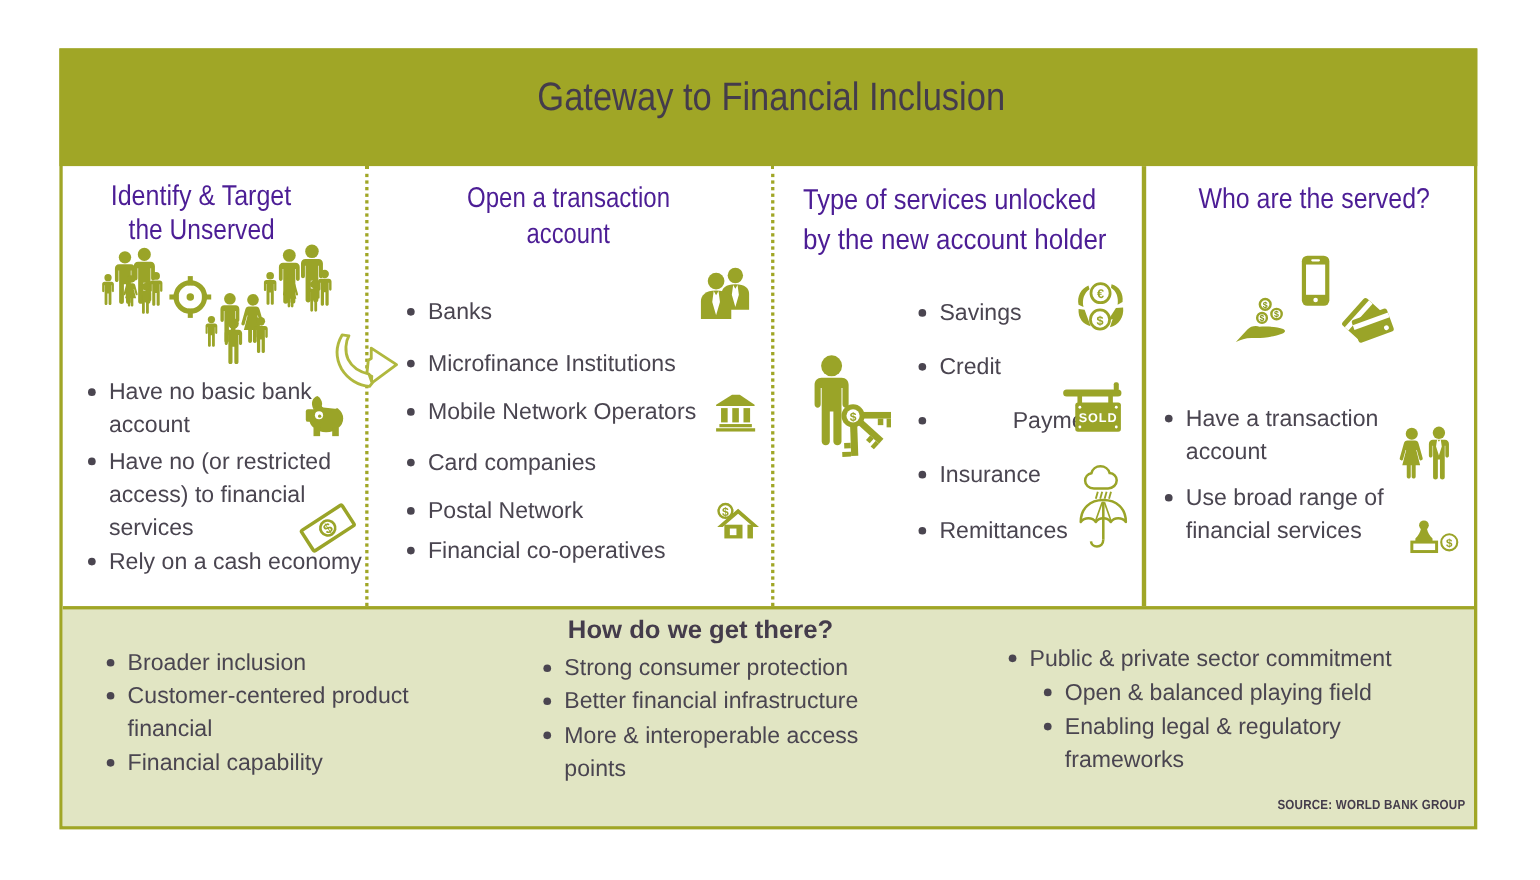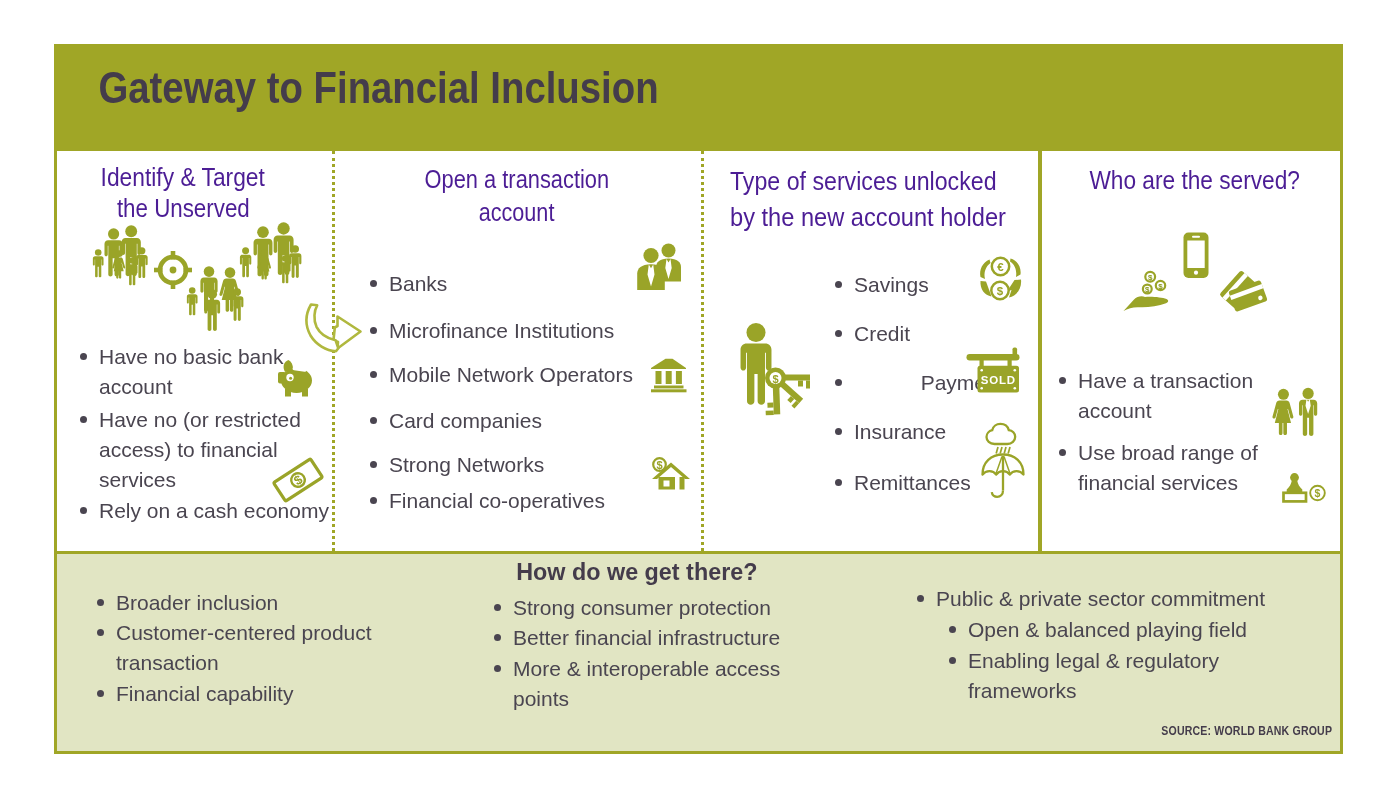--- a/index.html
+++ b/index.html
@@ -1,20 +1,20 @@
 <!DOCTYPE html>
 <html><head>
 <meta charset="utf-8">
 <style>
 html,body{margin:0;padding:0;}
 body{width:1400px;height:800px;background:#ffffff;font-family:"Liberation Sans",sans-serif;position:relative;overflow:hidden;}
 .abs{position:absolute;}
 .frame{left:54px;top:44px;width:1289px;height:710px;border:3px solid #a0a626;box-sizing:border-box;}
 .header{left:54px;top:44px;width:1289px;height:107px;background:#a0a626;}
-.htitle{left:57px;top:70px;line-height:36px;width:1289px;font-weight:bold;font-size:44px;color:#443c4b;}
+.htitle{left:57px;top:70px;line-height:36px;width:1289px;text-align:center;font-weight:normal;font-size:36px;color:#443c4b;}
 .htitle span{display:inline-block;transform:scaleX(0.871);transform-origin:center;white-space:nowrap;}
 .dotline{top:151px;height:400px;width:0;border-left:3px dotted #a0a626;}
 .solidline{left:1038px;top:151px;width:4px;height:400px;background:#a0a626;}
 .bottompanel{left:57px;top:551px;width:1283px;height:200px;background:#e1e5c3;border-top:3px solid #a0a626;box-sizing:border-box;}
 h2{margin:0;font-size:26px;line-height:31px;font-weight:normal;color:#4c1d95;}
 h2 span{display:inline-block;transform-origin:center;white-space:nowrap;}
 .b{font-size:21px;line-height:30px;color:#4a4550;}
 .bullet{position:absolute;padding-left:19px;}
 .bullet:before{content:"";position:absolute;left:0;top:11px;width:7px;height:7px;border-radius:50%;background:#4a4550;}
 .hb{font-size:23px;font-weight:bold;color:#443c4b;}
@@ -39,41 +39,41 @@
 <div class="abs bullet b" style="left:80px;top:405px;width:215px;">Have no (or restricted access) to financial services</div>
 <div class="abs bullet b" style="left:80px;top:496px;width:245px;">Rely on a cash economy</div>
 
 <div class="abs" style="left:333px;top:163px;width:368px;text-align:center;">
     <h2 style="line-height:33px;"><span style="transform:scaleX(0.840);">Open a transaction</span><br><span style="transform:scaleX(0.832);">account</span></h2>
   </div>
 <div class="abs bullet b" style="left:370px;top:269px;width:280px;">Banks</div>
 <div class="abs bullet b" style="left:370px;top:316px;width:280px;">Microfinance Institutions</div>
 <div class="abs bullet b" style="left:370px;top:360px;width:280px;">Mobile Network Operators</div>
 <div class="abs bullet b" style="left:370px;top:406px;width:280px;">Card companies</div>
-<div class="abs bullet b" style="left:370px;top:450px;width:280px;">Strong Networks</div>
+<div class="abs bullet b" style="left:370px;top:450px;width:280px;">Postal Network</div>
 <div class="abs bullet b" style="left:370px;top:486px;width:300px;">Financial co-operatives</div>
 
 <div class="abs" style="left:730px;top:163px;width:310px;">
     <h2 style="line-height:36px;"><span style="transform:scaleX(0.891);transform-origin:left;">Type of services unlocked</span><br><span style="transform:scaleX(0.909);transform-origin:left;">by the new account holder</span></h2>
   </div>
 <div class="abs bullet b" style="left:835px;top:270px;width:160px;">Savings</div>
 <div class="abs bullet b" style="left:835px;top:319px;width:160px;">Credit</div>
 <div class="abs bullet b" style="left:835px;top:368px;width:160px;text-align:right;">Payments</div>
 <div class="abs bullet b" style="left:835px;top:417px;width:160px;">Insurance</div>
 <div class="abs bullet b" style="left:835px;top:468px;width:170px;">Remittances</div>
 
 <div class="abs" style="left:1042px;top:165px;width:305px;text-align:center;">
     <h2><span style="transform:scaleX(0.872);">Who are the served?</span></h2>
   </div>
 <div class="abs bullet b" style="left:1059px;top:366px;width:200px;">Have a transaction account</div>
 <div class="abs bullet b" style="left:1059px;top:438px;width:195px;">Use broad range of financial services</div>
 
 <div class="abs hb" style="left:400px;top:559px;width:473px;text-align:center;"><span style="display:inline-block;transform:scaleX(1.015);">How do we get there?</span></div>
 <div class="abs bullet b" style="left:97px;top:588px;width:290px;">Broader inclusion</div>
-<div class="abs bullet b" style="left:97px;top:618px;width:262px;">Customer-centered product transaction</div>
+<div class="abs bullet b" style="left:97px;top:618px;width:262px;">Customer-centered product financial</div>
 <div class="abs bullet b" style="left:97px;top:679px;width:290px;">Financial capability</div>
 
 <div class="abs bullet b" style="left:494px;top:593px;width:300px;">Strong consumer protection</div>
 <div class="abs bullet b" style="left:494px;top:623px;width:300px;">Better financial infrastructure</div>
 <div class="abs bullet b" style="left:494px;top:654px;width:290px;">More &amp; interoperable access points</div>
 
 <div class="abs bullet b" style="left:917px;top:584px;width:380px;">Public &amp; private sector commitment</div>
 <div class="abs bullet b" style="left:949px;top:615px;width:380px;">Open &amp; balanced playing field</div>
 <div class="abs bullet b" style="left:949px;top:646px;width:300px;">Enabling legal &amp; regulatory frameworks</div>
 

